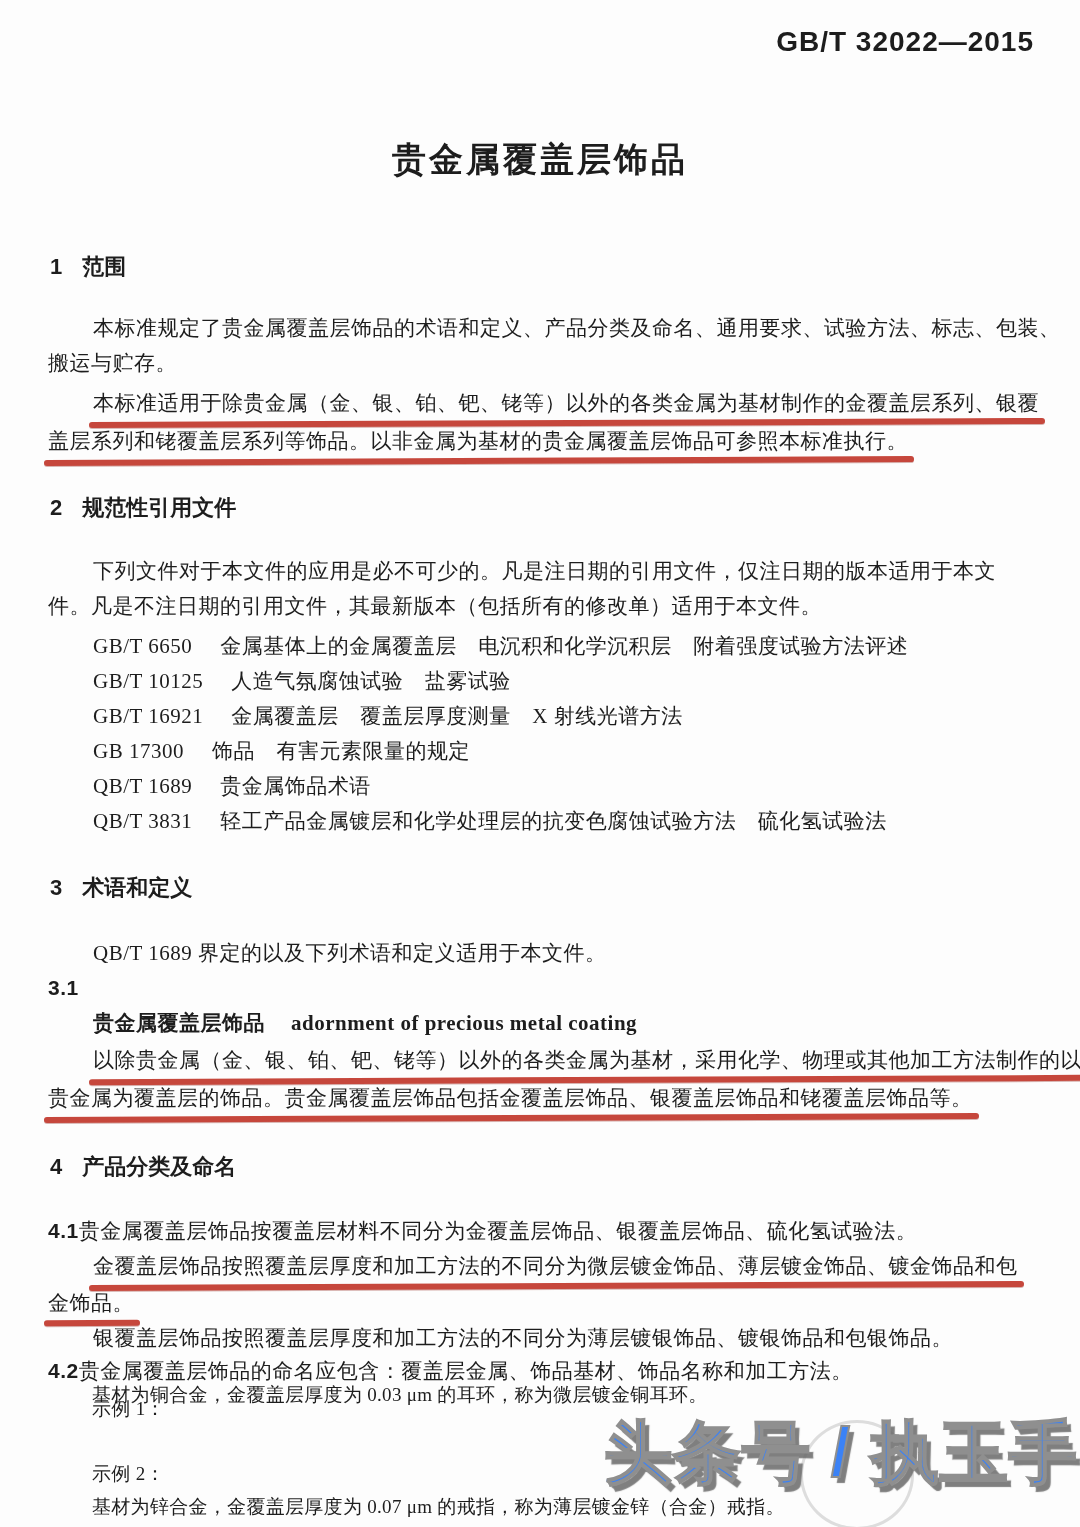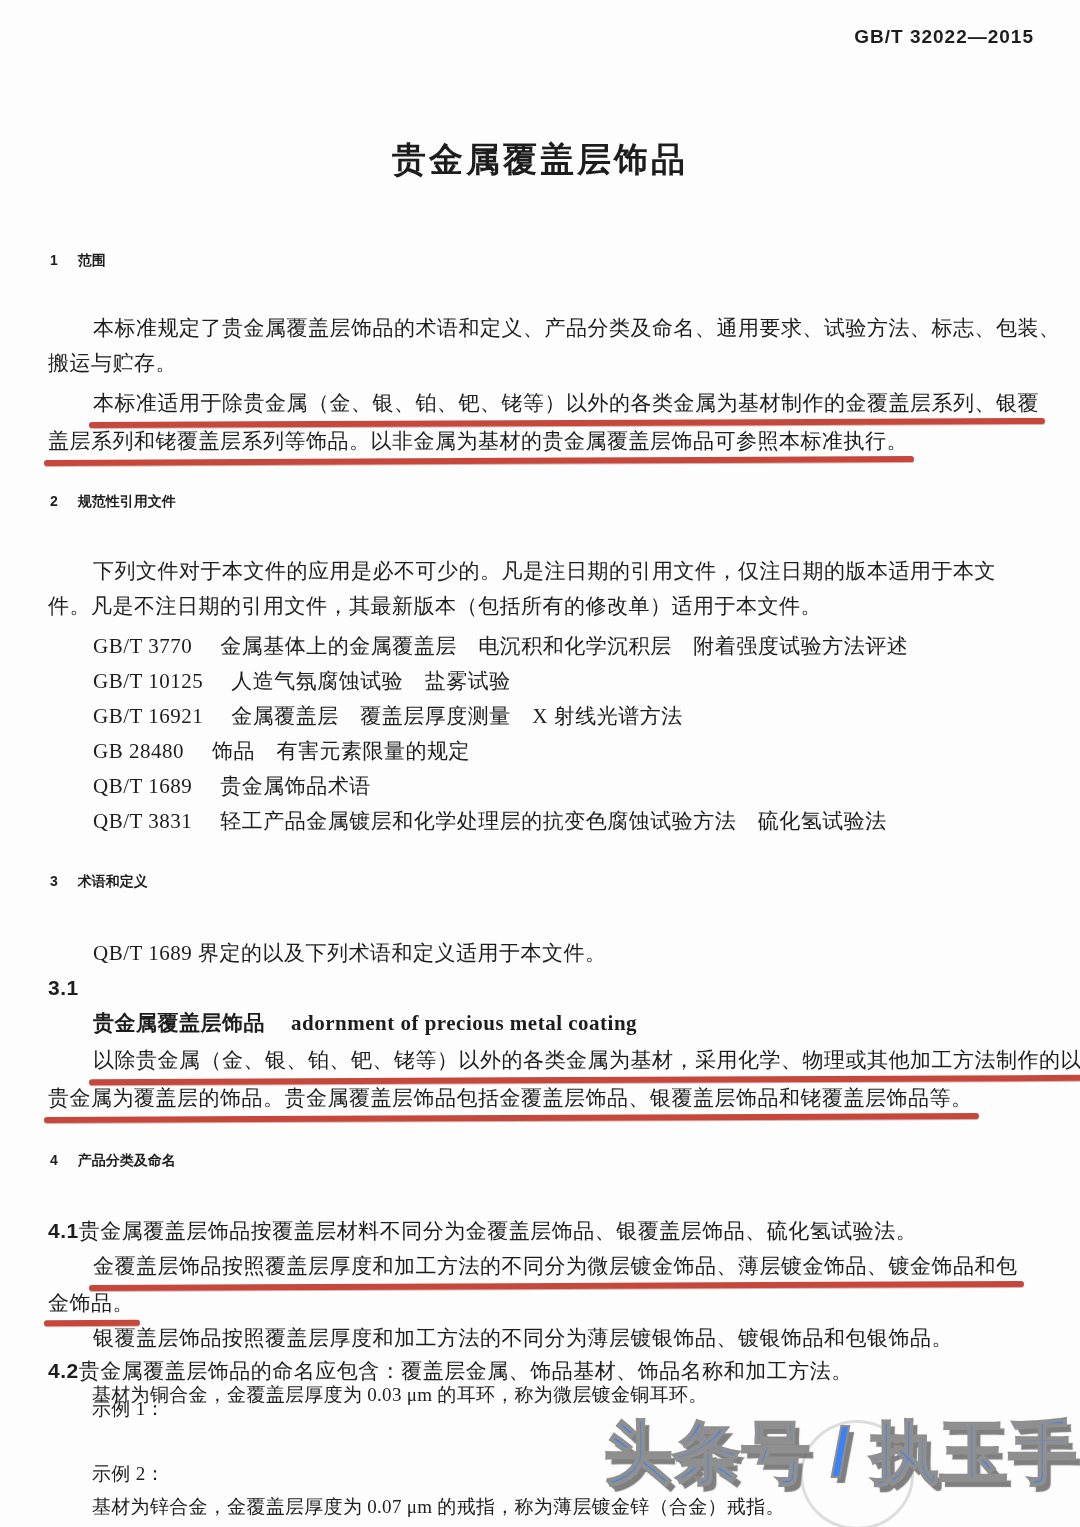--- a/index.html
+++ b/index.html
@@ -10,30 +10,30 @@
     overflow:hidden;
     font-family:"Liberation Serif","DejaVu Serif",serif;
     color:#1d1d1d;
   }
   .abs{position:absolute;white-space:nowrap;}
   .line{font-size:21px;letter-spacing:0.5px;line-height:30px;}
   .small{font-size:19px;letter-spacing:0.3px;}
   .hdr{
     top:26px;right:46px;
     font-family:"Liberation Sans","DejaVu Sans",sans-serif;
-    font-weight:bold;font-size:19px;letter-spacing:1px;
+    font-weight:bold;font-size:28px;letter-spacing:1px;
   }
   .title{
     top:137px;left:0;width:1080px;text-align:center;
     font-family:"Liberation Sans","DejaVu Sans",sans-serif;
     font-weight:bold;font-size:34px;letter-spacing:3px;
   }
   .sec-h{
     font-family:"Liberation Sans","DejaVu Sans",sans-serif;
-    font-weight:bold;font-size:14px;
+    font-weight:bold;font-size:22px;
   }
   .sec-h .num{margin-right:20px;}
   .clause-num{
     font-family:"Liberation Sans","DejaVu Sans",sans-serif;
     font-weight:bold;
   }
   .term-cn{
     font-family:"Liberation Sans","DejaVu Sans",sans-serif;
     font-weight:bold;margin-right:26px;
   }
@@ -91,30 +91,30 @@
 
   <div class="abs sec-h" style="top:493px;left:50px;">
     <span class="num">2</span><span>规范性引用文件</span>
   </div>
 
   <div class="abs line" style="top:556px;left:93px;">下列文件对于本文件的应用是必不可少的。凡是注日期的引用文件，仅注日期的版本适用于本文</div>
   <div class="abs line" style="top:591px;left:48px;">件。凡是不注日期的引用文件，其最新版本（包括所有的修改单）适用于本文件。</div>
 
   <div class="abs line" style="top:631px;left:93px;">
     <div class="ref-row">
-      <span class="ref-code">GB/T 3770</span><span>金属基体上的金属覆盖层　电沉积和化学沉积层　附着强度试验方法评述</span>
+      <span class="ref-code">GB/T 6650</span><span>金属基体上的金属覆盖层　电沉积和化学沉积层　附着强度试验方法评述</span>
     </div>
     <div class="ref-row">
       <span class="ref-code">GB/T 10125</span><span>人造气氛腐蚀试验　盐雾试验</span>
     </div>
     <div class="ref-row">
       <span class="ref-code">GB/T 16921</span><span>金属覆盖层　覆盖层厚度测量　X 射线光谱方法</span>
     </div>
     <div class="ref-row">
-      <span class="ref-code">GB 28480</span><span>饰品　有害元素限量的规定</span>
+      <span class="ref-code">GB 17300</span><span>饰品　有害元素限量的规定</span>
     </div>
     <div class="ref-row">
       <span class="ref-code">QB/T 1689</span><span>贵金属饰品术语</span>
     </div>
     <div class="ref-row">
       <span class="ref-code">QB/T 3831</span><span>轻工产品金属镀层和化学处理层的抗变色腐蚀试验方法　硫化氢试验法</span>
     </div>
   </div>
 
   <div class="abs sec-h" style="top:873px;left:50px;">

